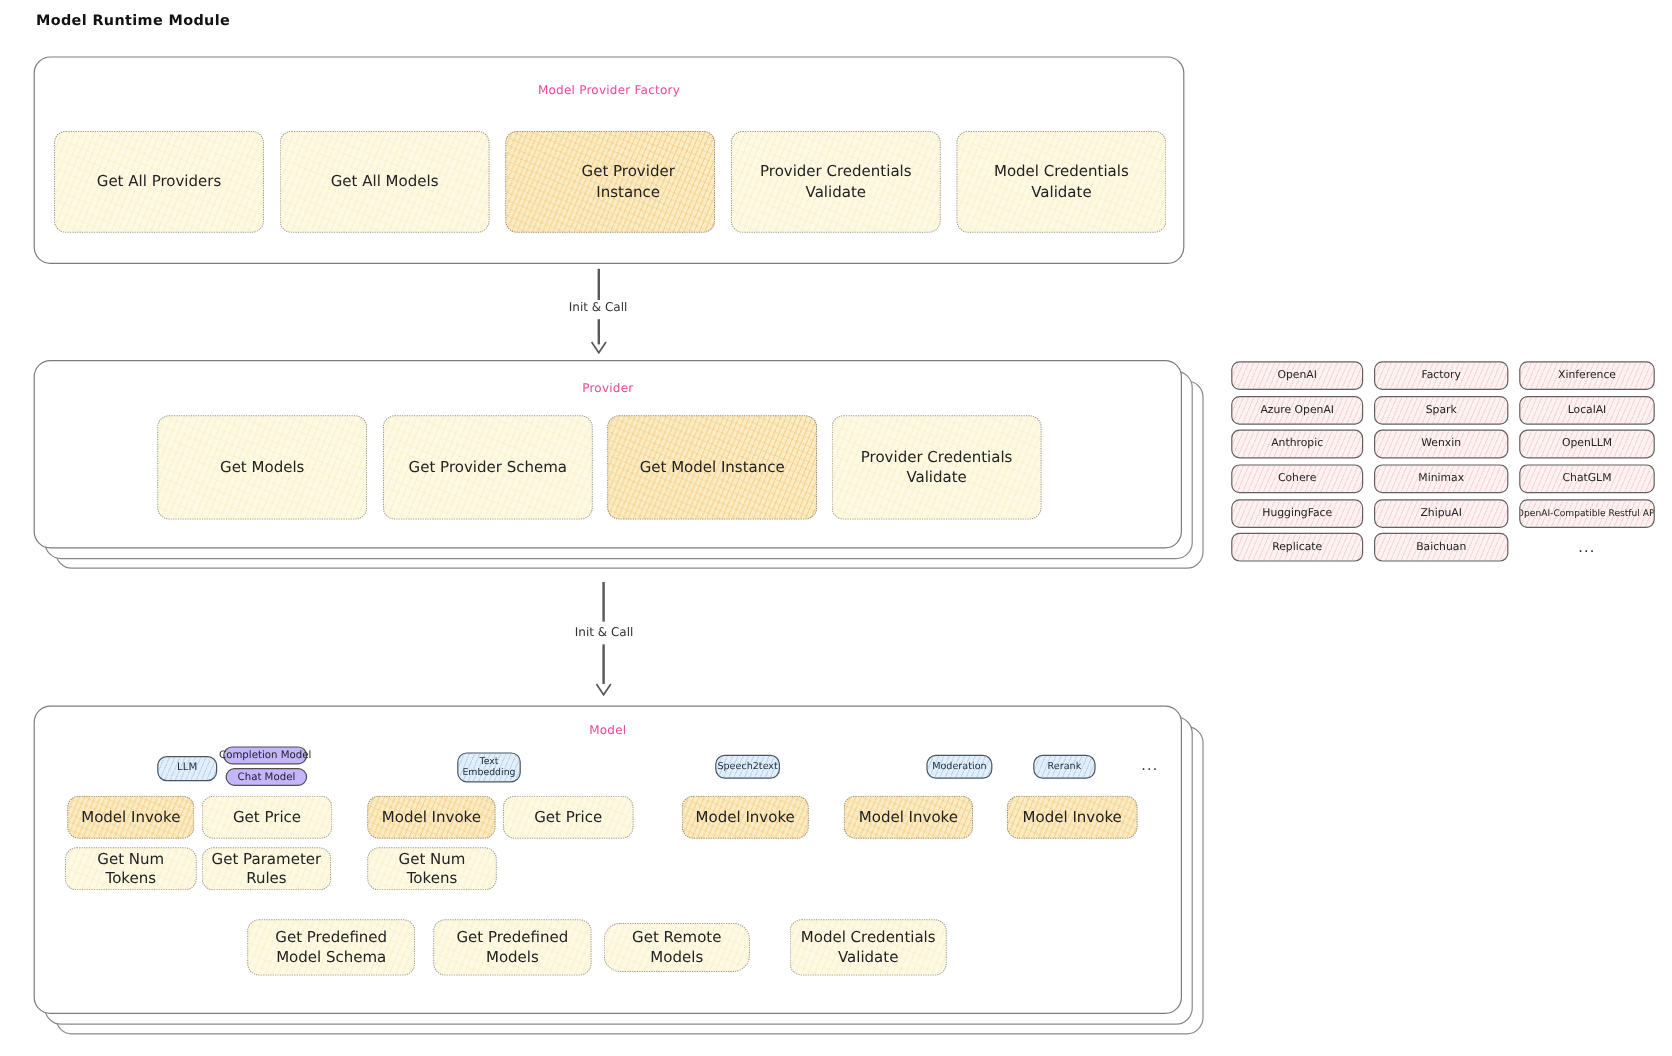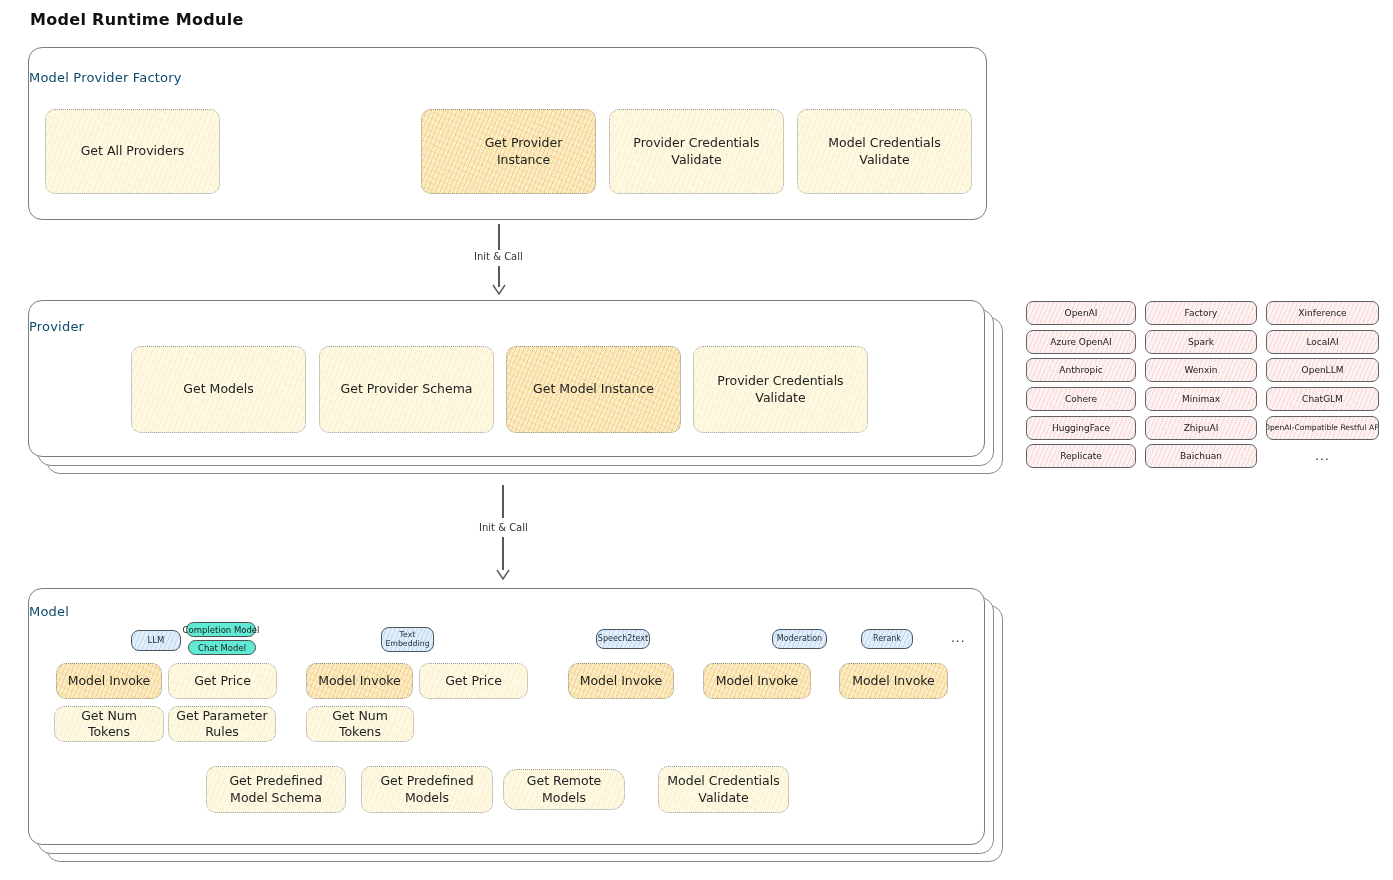--- a/index.html
+++ b/index.html
@@ -1,32 +1,32 @@
 <!DOCTYPE html>
 <html><head>
 <meta charset="utf-8">
 <style>
   html,body{margin:0;padding:0;background:#ffffff;}
   #canvas{
     position:relative;width:1393px;height:880px;background:#ffffff;overflow:hidden;
     font-family:"DejaVu Sans","Liberation Sans",sans-serif;color:#1d1d1d;
   }
   .page-title{
-    position:absolute;left:30px;top:10px;font-size:16px;font-weight:700;
+    position:absolute;left:30px;top:10px;font-size:12px;font-weight:700;
     letter-spacing:.3px;color:#111;text-align:right;
   }
   
   .card{
     position:absolute;background:#fff;border:1.5px solid #7d7d7d;border-radius:14px;
   }
   .stack{
     position:absolute;background:#fff;border:1.4px solid #8a8a8a;border-radius:14px;
   }
   .card-title{
-    position:absolute;left:0;right:0;text-align:left;font-size:13px;color:#0c4a6e;
+    position:absolute;left:0;right:0;text-align:center;font-size:10px;color:#ec4899;
     font-weight:500;letter-spacing:.2px;
   }
   
   .btn{
     position:absolute;border:1.6px dotted #9a9a9a;border-radius:10px;
     background-color:#fdf9e3;
     background-image:
       repeating-linear-gradient(113deg, rgba(242,196,113,.16) 0 1px, transparent 1px 5px),
       repeating-linear-gradient(23deg, rgba(242,196,113,.10) 0 1px, transparent 1px 8px);
     display:flex;align-items:center;justify-content:center;text-align:center;
@@ -51,21 +51,21 @@
   .pill-none{border:none;background:none;font-size:12px;letter-spacing:1px;}
   
   .tag-blue{
     position:absolute;border:1.4px solid #49565f;border-radius:8px;
     background-color:#e2eef9;
     background-image:repeating-linear-gradient(113deg, rgba(110,165,215,.28) 0 1px, transparent 1px 4px);
     display:flex;align-items:center;justify-content:center;text-align:center;
     font-size:8.5px;line-height:1.15;color:#1c2b36;box-sizing:border-box;padding:1px 3px;
   }
   .tag-white{
-    position:absolute;border:1.3px solid #4f4f4f;border-radius:8px;background:#5eead4;
+    position:absolute;border:1.3px solid #4f4f4f;border-radius:8px;background:#c4b5fd;
     display:flex;align-items:center;justify-content:center;text-align:center;
     font-size:8.5px;color:#222;box-sizing:border-box;padding:1px 4px;white-space:nowrap;
   }
   .vline{position:absolute;width:1.5px;background:#585858;}
   .arrow-label{position:absolute;font-size:10px;color:#333;white-space:nowrap;}
   .ellipsis-text{position:absolute;font-size:12px;color:#333;letter-spacing:1px;}
   .prov-grid{
     position:absolute;left:1026px;top:301px;display:grid;
     grid-template-columns:110px 112px 113px;column-gap:9px;
     grid-auto-rows:24px;row-gap:4.7px;
@@ -74,20 +74,21 @@
 </head>
 <body>
 
 <div id="canvas">
 
   <div class="page-title">Model Runtime Module</div>
 
   <div class="card" style="left:28px;top:47px;width:957px;height:171px;">
     <div class="card-title" style="top:22px;">Model Provider Factory</div>
     <div class="btn" style="left:16px;top:61px;width:175px;height:85px;">Get All Providers</div>
+    <div class="btn" style="left:204px;top:61px;width:175px;height:85px;">Get All Models</div>
     <div class="btn btn-hl" style="left:392px;top:61px;width:175px;height:85px;padding-left:36px;">Get Provider Instance</div>
     <div class="btn" style="left:580px;top:61px;width:175px;height:85px;">Provider Credentials Validate</div>
     <div class="btn" style="left:768px;top:61px;width:175px;height:85px;">Model Credentials Validate</div>
   </div>
 
   <div class="vline" style="left:498px;top:224px;height:26px;"></div>
   <div class="arrow-label" style="left:474px;top:251px;">Init &amp; Call</div>
   <div class="vline" style="left:498px;top:266px;height:21px;"></div>
   <svg style="position:absolute;left:492px;top:284px;" width="14" height="11">
     <path d="M1 1 L7 10 L13 1" fill="none" stroke="#585858" stroke-width="1.4"></path>

